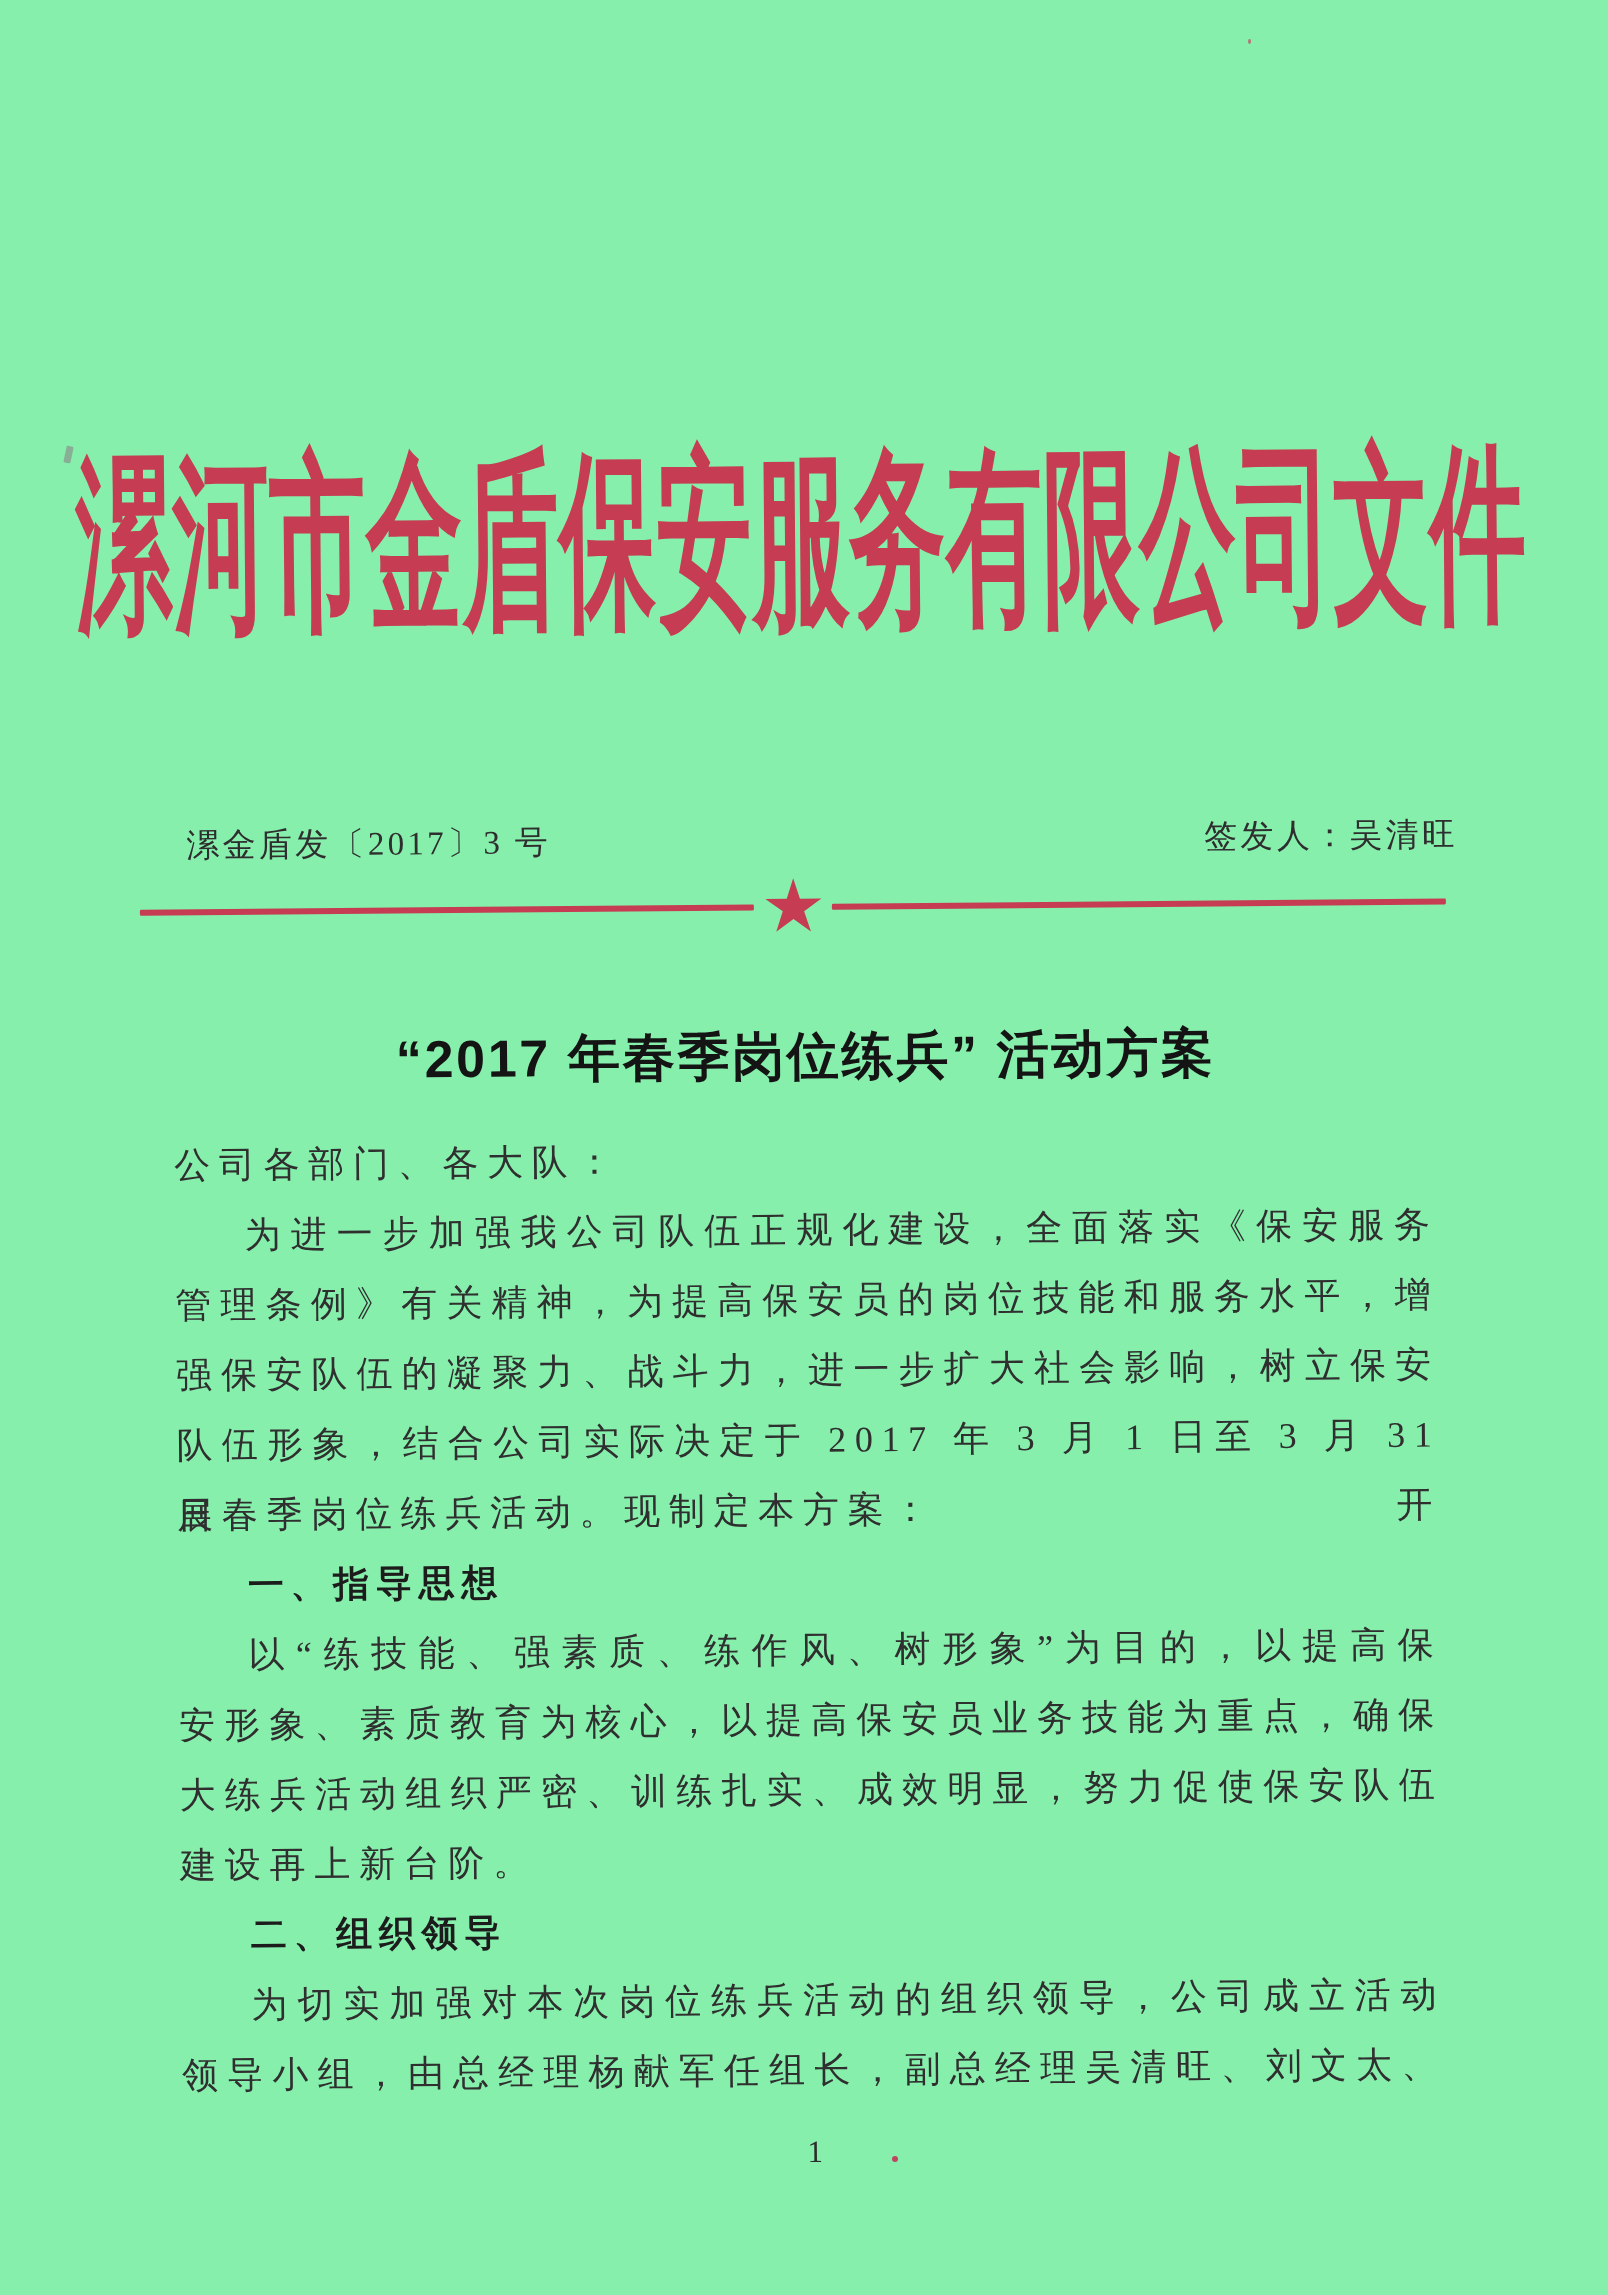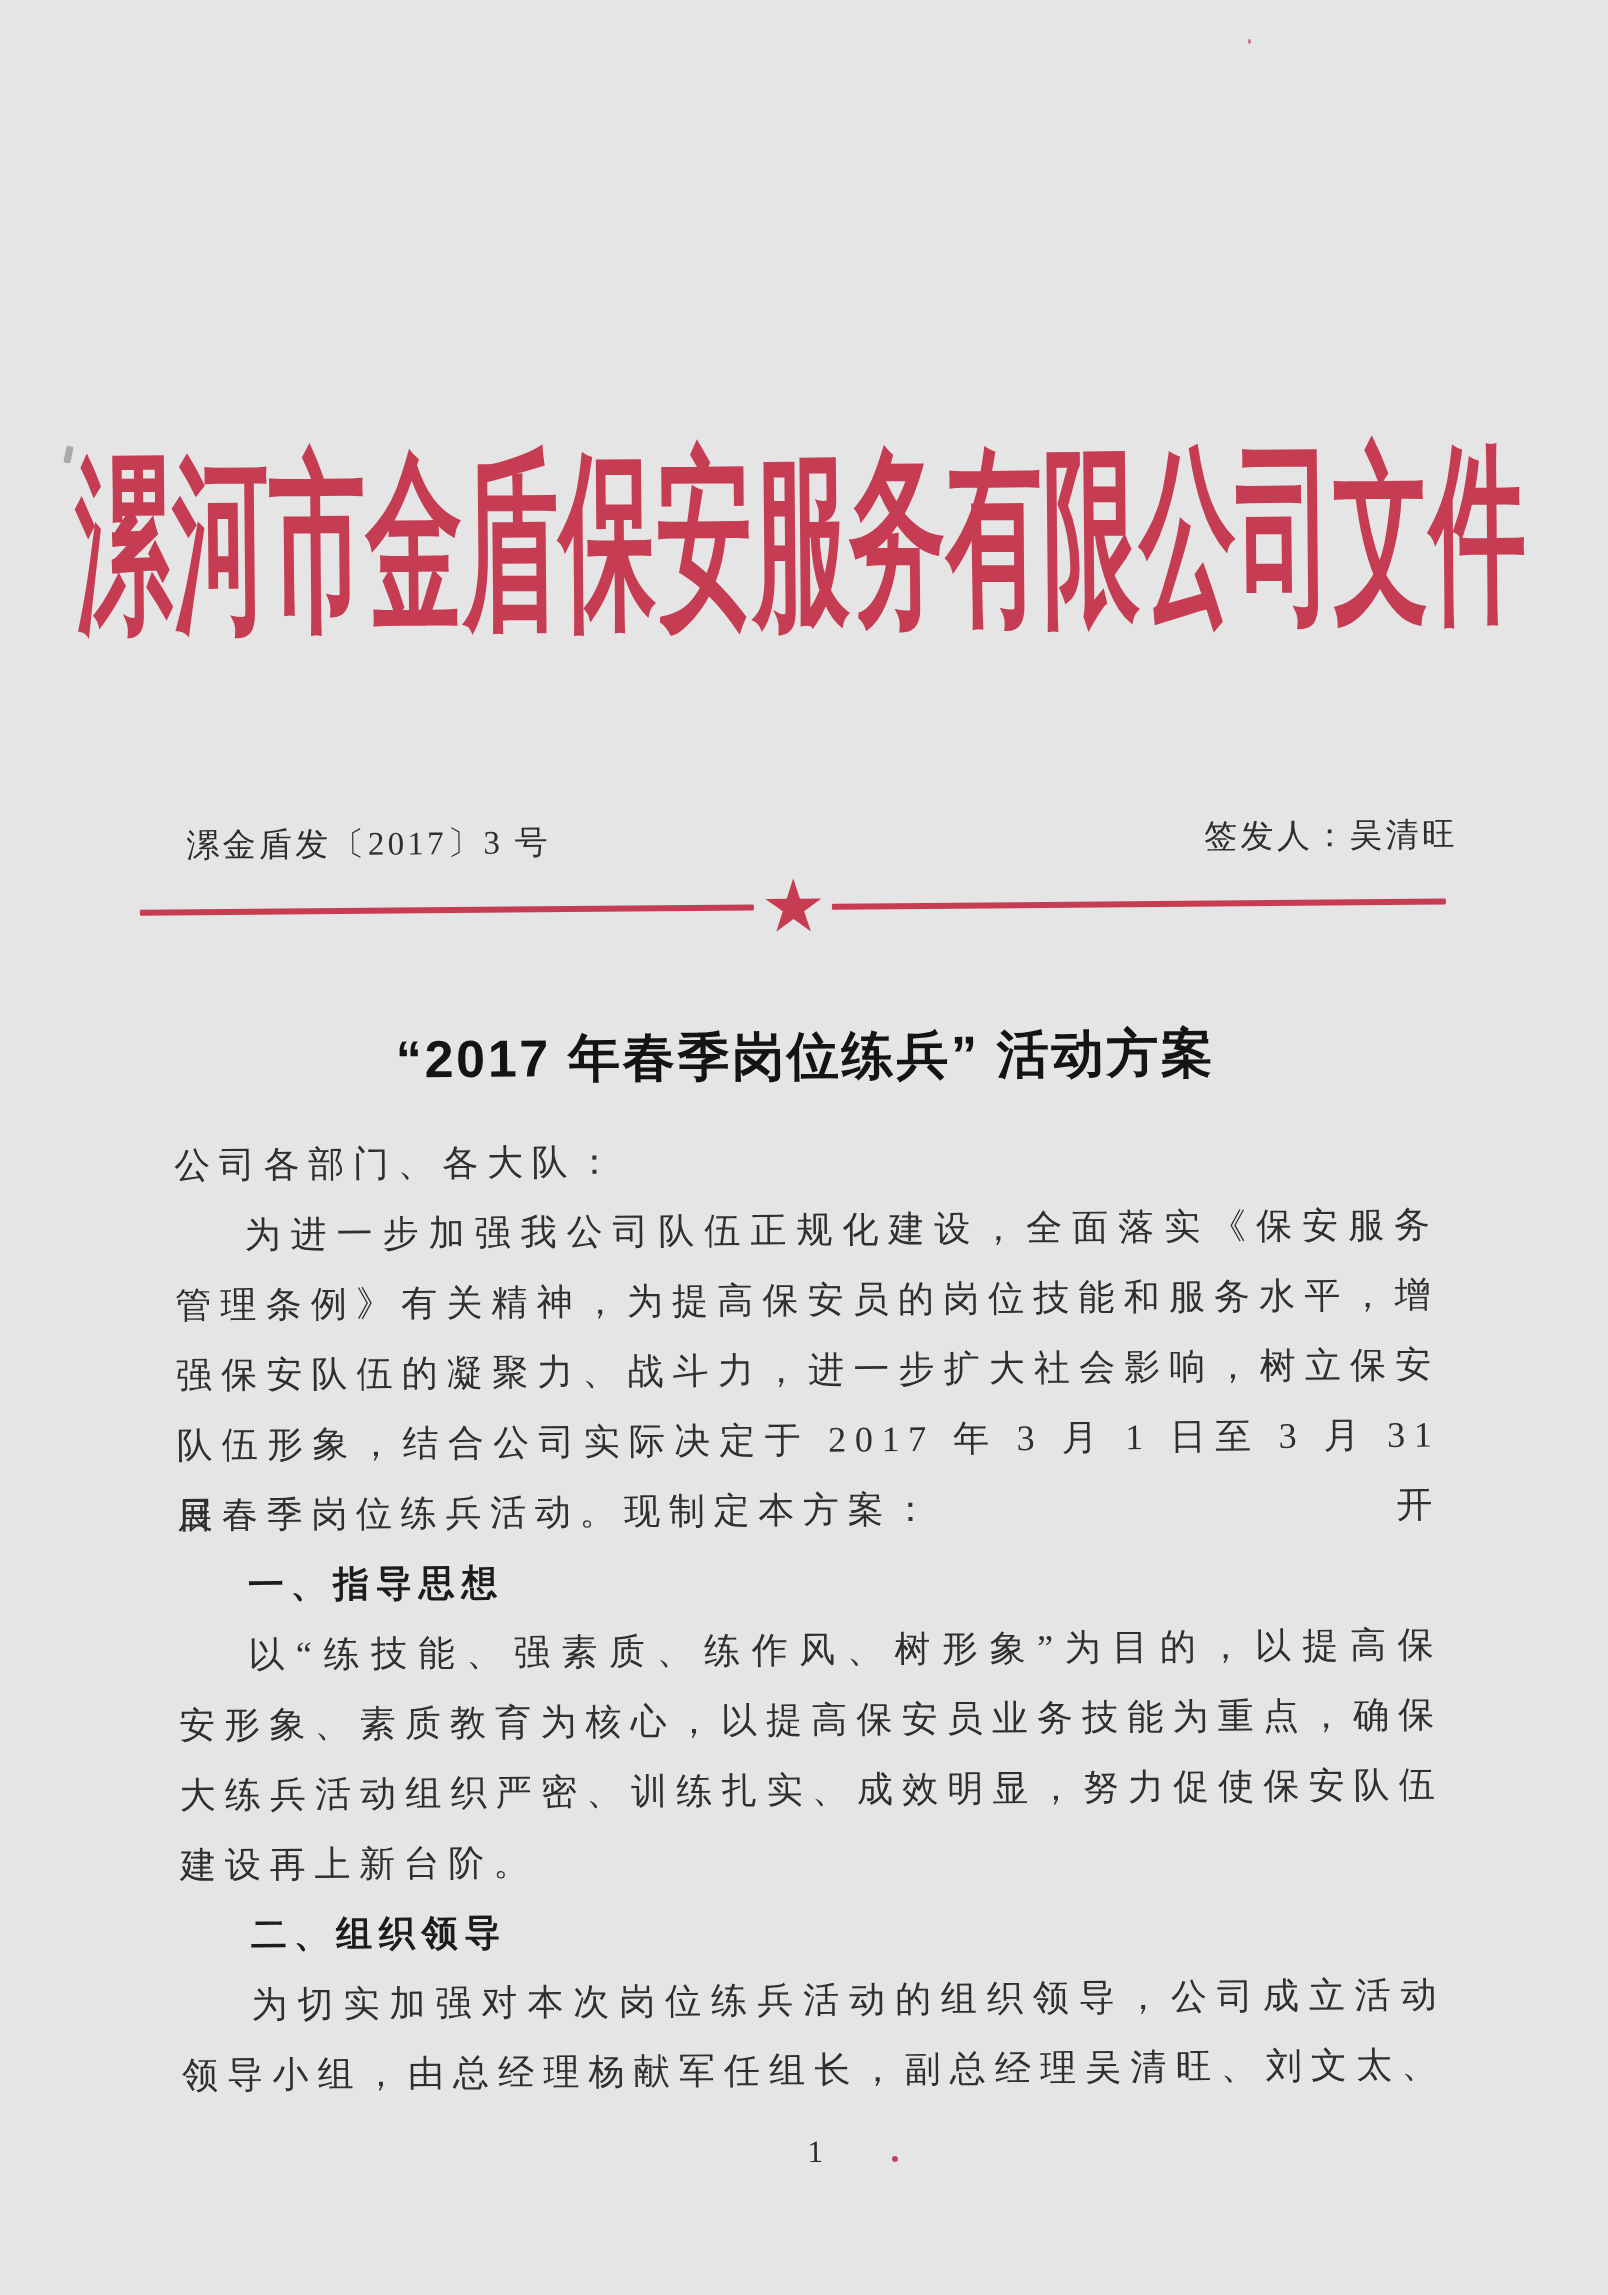--- a/index.html
+++ b/index.html
@@ -4,21 +4,21 @@
 <style>
   html, body {
     margin: 0;
     padding: 0;
     background: #ffffff;
   }
   .page {
     position: relative;
     width: 1609px;
     height: 2295px;
-    background: #e5e5e5;
+    background: #86efac;
     overflow: hidden;
     font-family: "Liberation Serif", "DejaVu Serif", serif;
   }
   .content {
     position: absolute;
     inset: 0;
     transform: rotate(-0.5deg);
     transform-origin: 50% 40%;
   }
 

